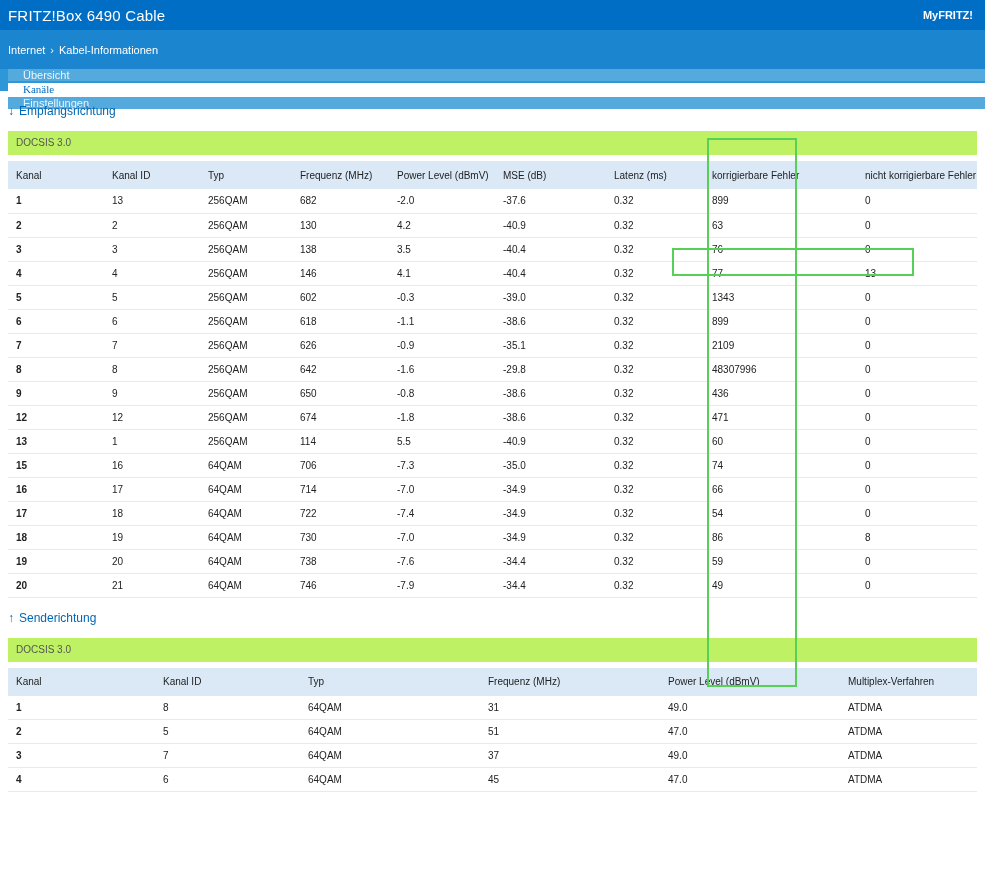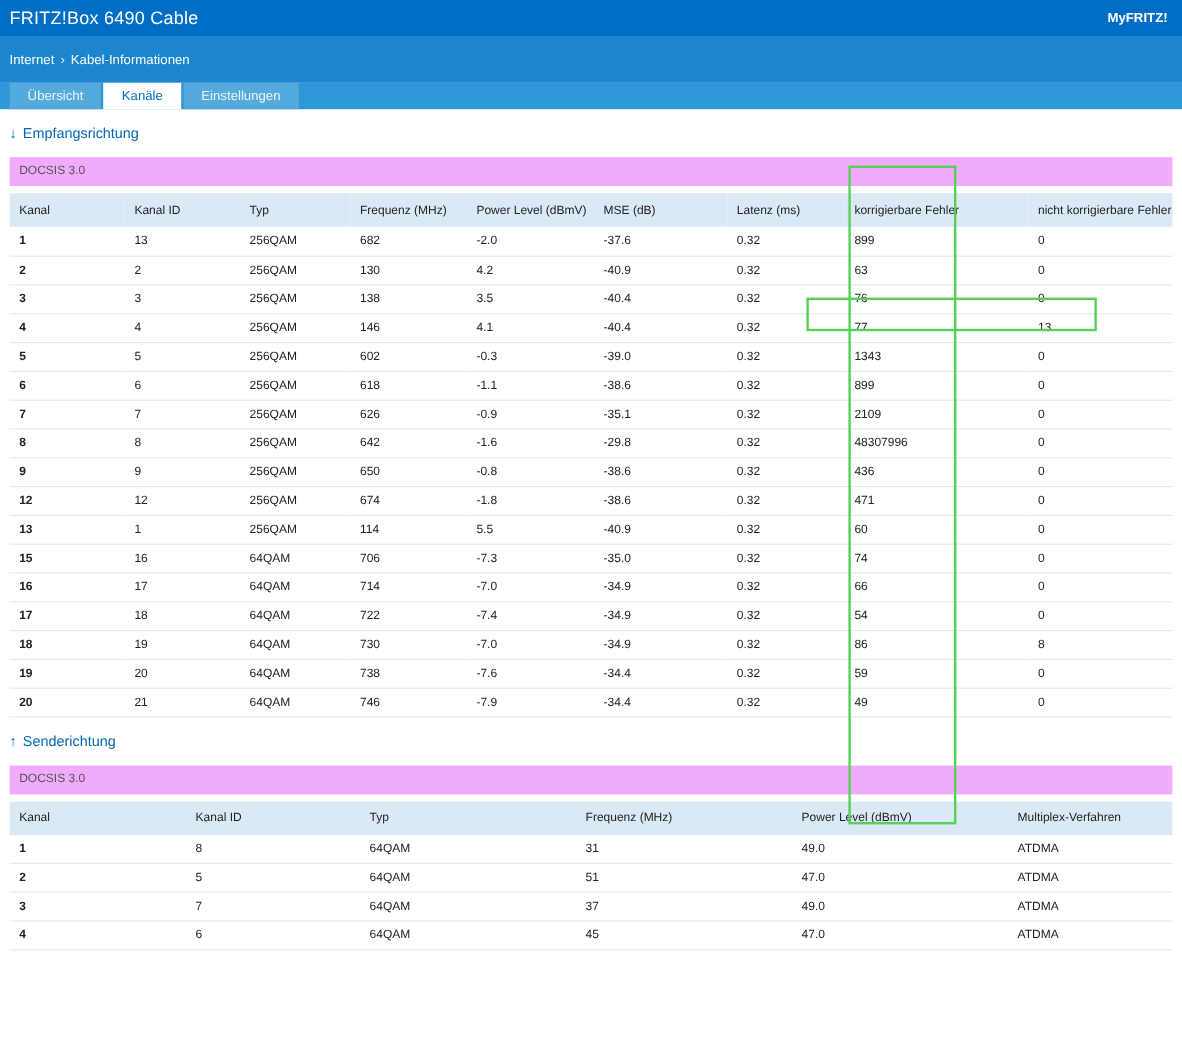--- a/index.html
+++ b/index.html
@@ -37,47 +37,48 @@
   .breadcrumb-bar .crumb { cursor: pointer; }
   .breadcrumb-bar .sep { font-size: 11px; opacity: 0.9; }
   
   .tabbar {
     height: 22px;
     background: #2e97d8;
     display: flex;
     align-items: stretch;
     gap: 2px;
     padding-left: 8px;
+    flex-direction: column;
   }
   .tab {
     padding: 0 15px;
     display: flex;
     align-items: center;
     background: #54aadd;
     color: #eaf5fc;
     font-size: 11px;
     cursor: pointer;
   }
-  .tab.active { background: #ffffff; color: #006ec4; }
+  .tab.active { background: #ffffff; color: #006ec4; font-family: Liberation Serif, serif; }
   
   main { padding: 0 8px; }
   .section-heading {
     margin-top: 13px;
     color: #0066b3;
     font-size: 12px;
     display: flex;
     align-items: center;
     gap: 5px;
     cursor: pointer;
   }
   .docsis-bar {
     margin-top: 13px;
     height: 24px;
     line-height: 24px;
-    background: #f0abfc;
+    background: #bef264;
     color: #555;
     font-size: 10px;
     padding-left: 8px;
   }
   table {
     width: 100%;
     border-collapse: collapse;
     table-layout: fixed;
     margin-top: 6px;
     font-size: 10px;

